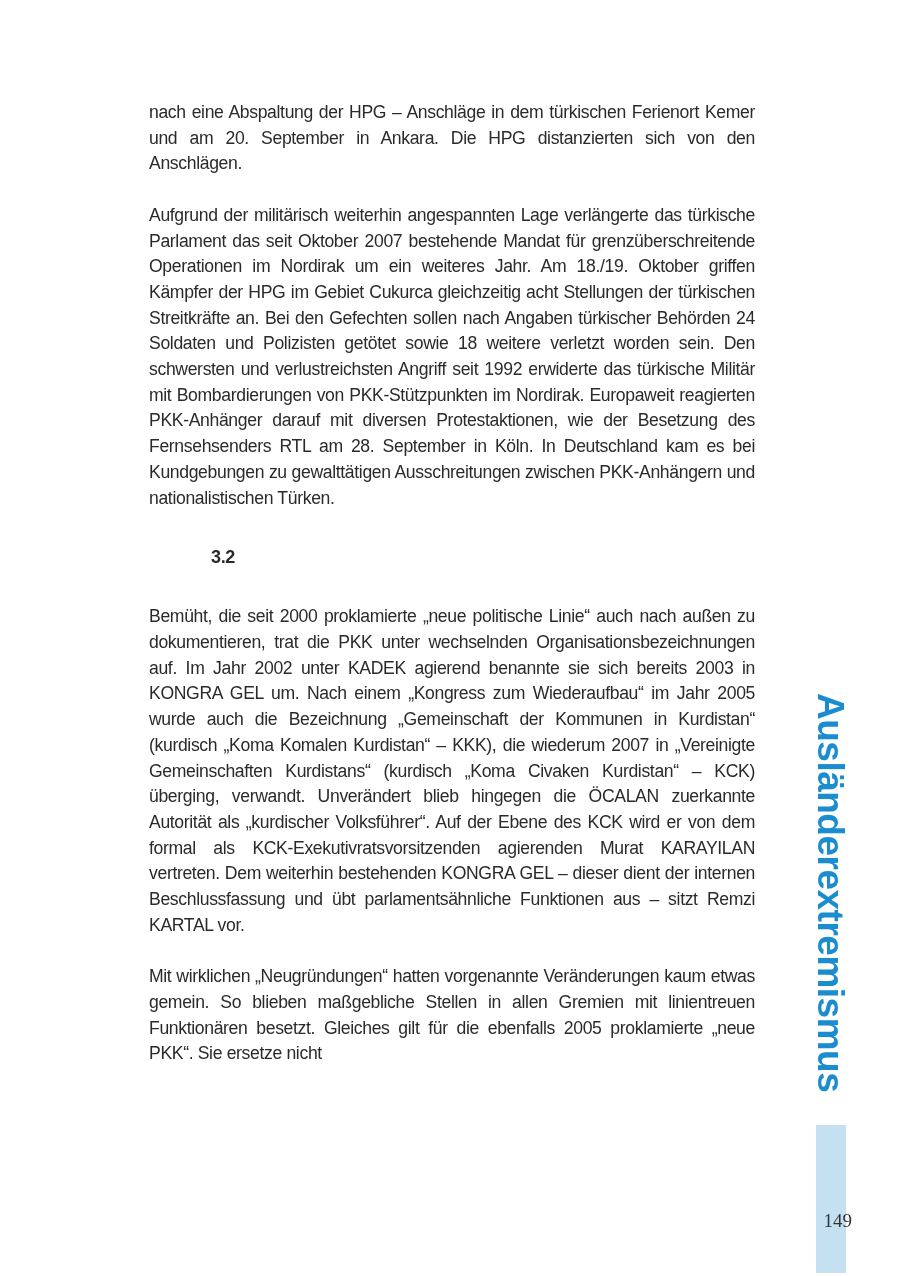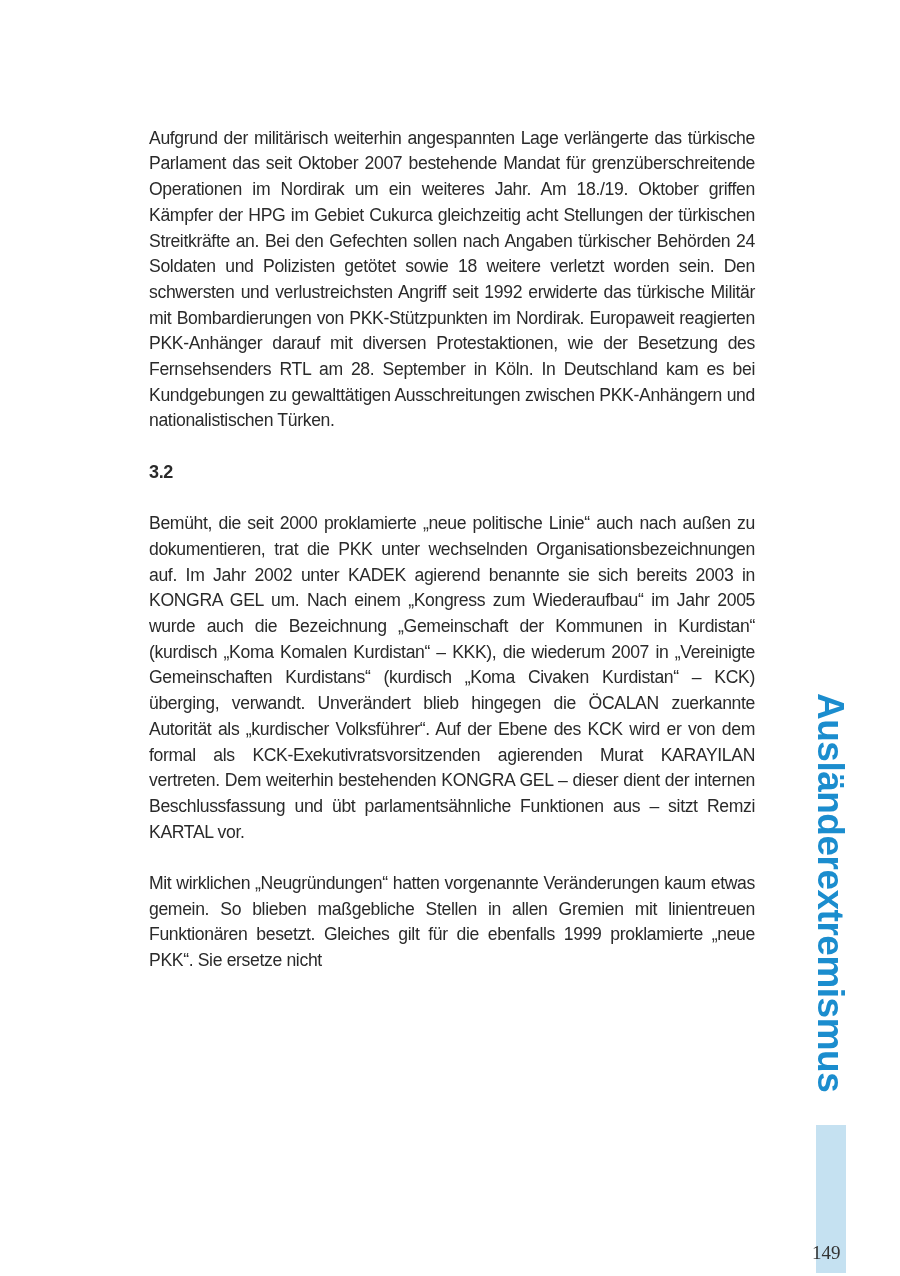--- a/index.html
+++ b/index.html
@@ -9,55 +9,56 @@
     color: #2a2a2a;
   }
   .col {
     position: absolute; left: 149px; top: 100px; width: 606px;
     font-size: 17.6px; line-height: 25.7px; letter-spacing: -0.35px;
     font-family: "Liberation Sans", sans-serif;
   }
   .col p { margin: 0; text-align: justify; hyphens: manual; }
   .gap { height: 25.7px; }
   .heading {
-    font-weight: bold; margin: 0; display: flex; font-size: 18px;
+    font-weight: bold; margin: 8px; display: flex; font-size: 18px; text-align: right;
   }
   .heading .num { width: 78px; }
   .side-title {
     position: absolute; left: 810px; top: 700px; width: 40px; height: 385px;
     display: flex; align-items: center; justify-content: center;
   }
   .side-title span {
     writing-mode: vertical-rl; font-family: "Liberation Sans", sans-serif;
     font-weight: bold; font-size: 37px; color: #1b8dce; letter-spacing: -0.5px;
     line-height: 40px; white-space: nowrap;
   }
   .page-tab {
     position: absolute; left: 816px; top: 1125px; width: 30px; height: 148px;
     background: #c5e1f1;
   }
   .page-num {
-    position: absolute; left: 812px; top: 1210px; width: 40px; text-align: left;
-    font-family: "Liberation Serif", serif; font-size: 19px; color: #333; margin-top: 32px;
+    position: absolute; left: 812px; top: 1210px; width: 40px; text-align: right;
+    font-family: "Liberation Serif", serif; font-size: 19px; color: #333;
   }
 </style>
 </head>
 <body>
 
 <div class="col">
+  <p>nach eine Abspaltung der HPG – Anschläge in dem türkischen Ferienort Kemer und am 20. September in Ankara. Die HPG distanzierten sich von den Anschlägen.</p>
   <div class="gap"></div>
   <p>Aufgrund der militärisch weiterhin angespannten Lage verlängerte das türkische Parlament das seit Oktober 2007 bestehende Mandat für grenzüberschreitende Operationen im Nordirak um ein wei­teres Jahr. Am 18./19. Oktober griffen Kämpfer der HPG im Gebiet Cukurca gleichzeitig acht Stellungen der türkischen Streitkräfte an. Bei den Gefechten sollen nach Angaben türkischer Behörden 24 Soldaten und Polizisten getötet sowie 18 weitere verletzt worden sein. Den schwersten und verlustreichsten Angriff seit 1992 erwi­derte das türkische Militär mit Bombardierungen von PKK-Stütz­punkten im Nordirak. Europaweit reagierten PKK-Anhänger darauf mit diversen Protestaktionen, wie der Besetzung des Fernsehsen­ders RTL am 28. September in Köln. In Deutschland kam es bei Kundgebungen zu gewalttätigen Ausschreitungen zwischen PKK-Anhängern und nationalistischen Türken.</p>
   <div class="gap"></div>
   <div class="heading">
     <span class="num">3.2</span>
   </div>
   <div class="gap"></div>
   <p>Bemüht, die seit 2000 proklamierte „neue politische Linie“ auch nach außen zu dokumentieren, trat die PKK unter wechselnden Organisationsbezeichnungen auf. Im Jahr 2002 unter KADEK agie­rend benannte sie sich bereits 2003 in KONGRA GEL um. Nach einem „Kongress zum Wiederaufbau“ im Jahr 2005 wurde auch die Bezeichnung „Gemeinschaft der Kommunen in Kurdistan“ (kurdisch „Koma Komalen Kurdistan“ – KKK), die wiederum 2007 in „Vereinigte Gemeinschaften Kurdistans“ (kurdisch „Koma Ci­vaken Kurdistan“ – KCK) überging, verwandt. Unverändert blieb hingegen die ÖCALAN zuerkannte Autorität als „kurdischer Volks­führer“. Auf der Ebene des KCK wird er von dem formal als KCK-Exekutivratsvorsitzenden agierenden Murat KARAYILAN vertreten. Dem weiterhin bestehenden KONGRA GEL – dieser dient der internen Beschlussfassung und übt parlamentsähnliche Funktionen aus – sitzt Remzi KARTAL vor.</p>
   <div class="gap"></div>
-  <p>Mit wirklichen „Neugründungen“ hatten vorgenannte Verände­rungen kaum etwas gemein. So blieben maßgebliche Stellen in allen Gremien mit linientreuen Funktionären besetzt. Gleiches gilt für die ebenfalls 1999 proklamierte „neue PKK“. Sie ersetze nicht</p>
+  <p>Mit wirklichen „Neugründungen“ hatten vorgenannte Verände­rungen kaum etwas gemein. So blieben maßgebliche Stellen in allen Gremien mit linientreuen Funktionären besetzt. Gleiches gilt für die ebenfalls 2005 proklamierte „neue PKK“. Sie ersetze nicht</p>
 </div>
 
 <div class="side-title">
   <span>Ausländerextremismus</span>
 </div>
 
 <div class="page-tab"></div>
 <div class="page-num">149</div>
 
 </body></html>

